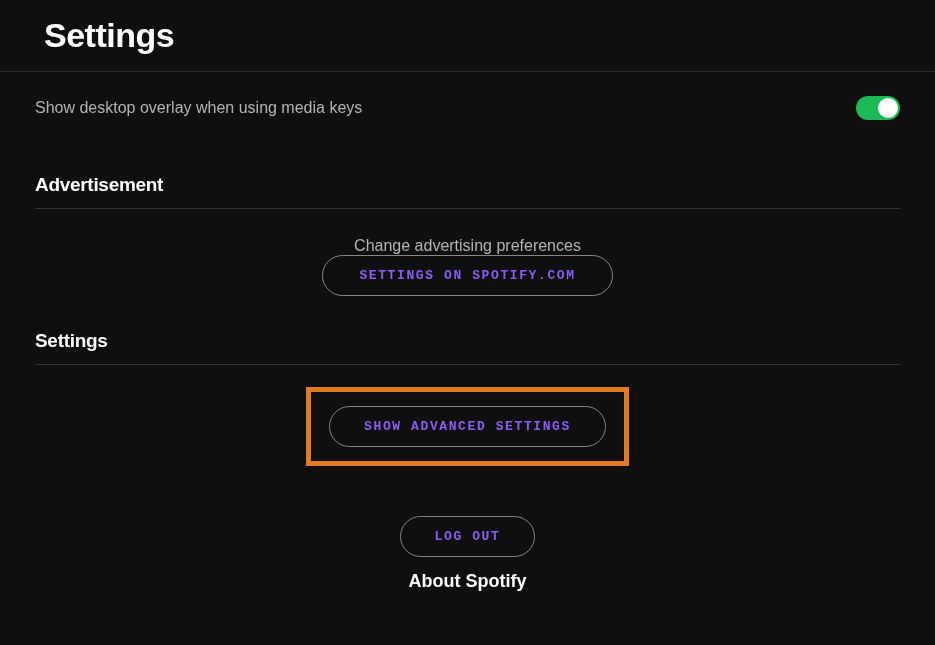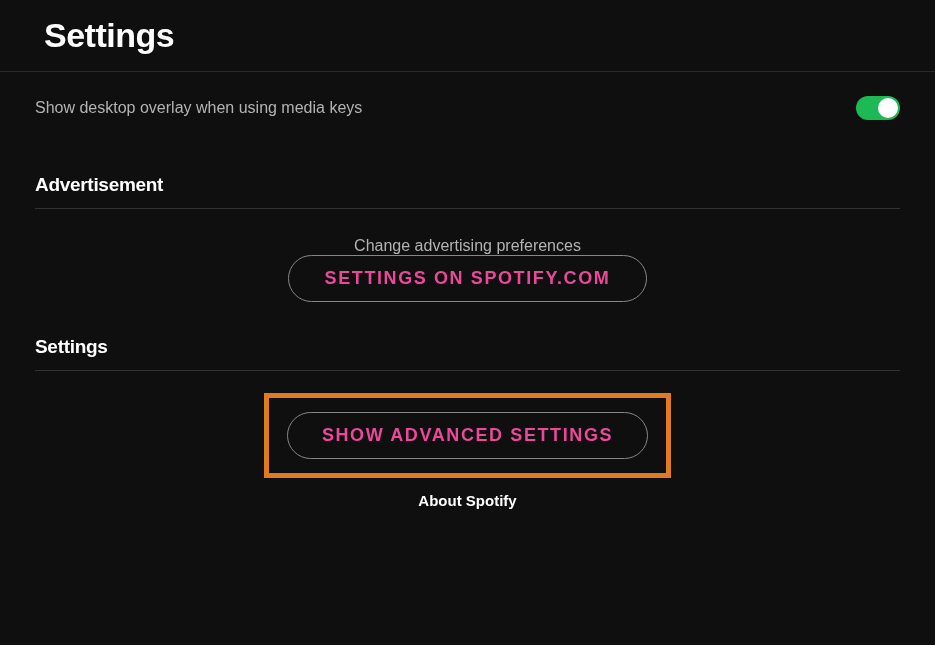--- a/index.html
+++ b/index.html
@@ -64,48 +64,49 @@
     .ad-row {
       display: flex;
       align-items: center;
       justify-content: space-between;
       padding: 28px 0 0;
       flex-direction: column;
     }
     .pill-button {
       border: 1px solid #878787;
       background: transparent;
-      color: #ec4899;
+      color: #8b5cf6;
       font-weight: 700;
       letter-spacing: 1.6px;
-      font-size: 18px;
+      font-size: 13px;
       border-radius: 30px;
       padding: 12px 34px;
       cursor: pointer;
       text-transform: uppercase;
+      font-family: Liberation Mono, monospace;
     }
     .pill-button.wide {
       padding: 12px 36px;
     }
     .center-area {
       text-align: center;
       padding-top: 2px;
     }
     .highlight-box {
       display: inline-block;
       border: 5px solid #e07b1f;
       padding: 14px 18px;
       margin-top: 20px;
     }
     .logout-wrap {
       margin-top: 50px;
     }
     .about-link {
       margin-top: 14px;
-      font-size: 15px;
+      font-size: 18px;
       font-weight: 600;
       color: #fff;
     }
   </style>
 </head>
 <body>
 
 <div class="header">
   <h1>Settings</h1>
 </div>
@@ -126,16 +127,19 @@
     <button class="pill-button wide">SETTINGS ON SPOTIFY.COM</button>
   </div>
 
   <h2 class="section-title">Settings</h2>
 
 
   <div class="center-area">
     <div class="highlight-box">
       <button class="pill-button">SHOW ADVANCED SETTINGS</button>
     </div>
+    <div class="logout-wrap">
+      <button class="pill-button">LOG OUT</button>
+    </div>
     <div class="about-link">About Spotify</div>
   </div>
 
 </div>
 
 </body></html>

